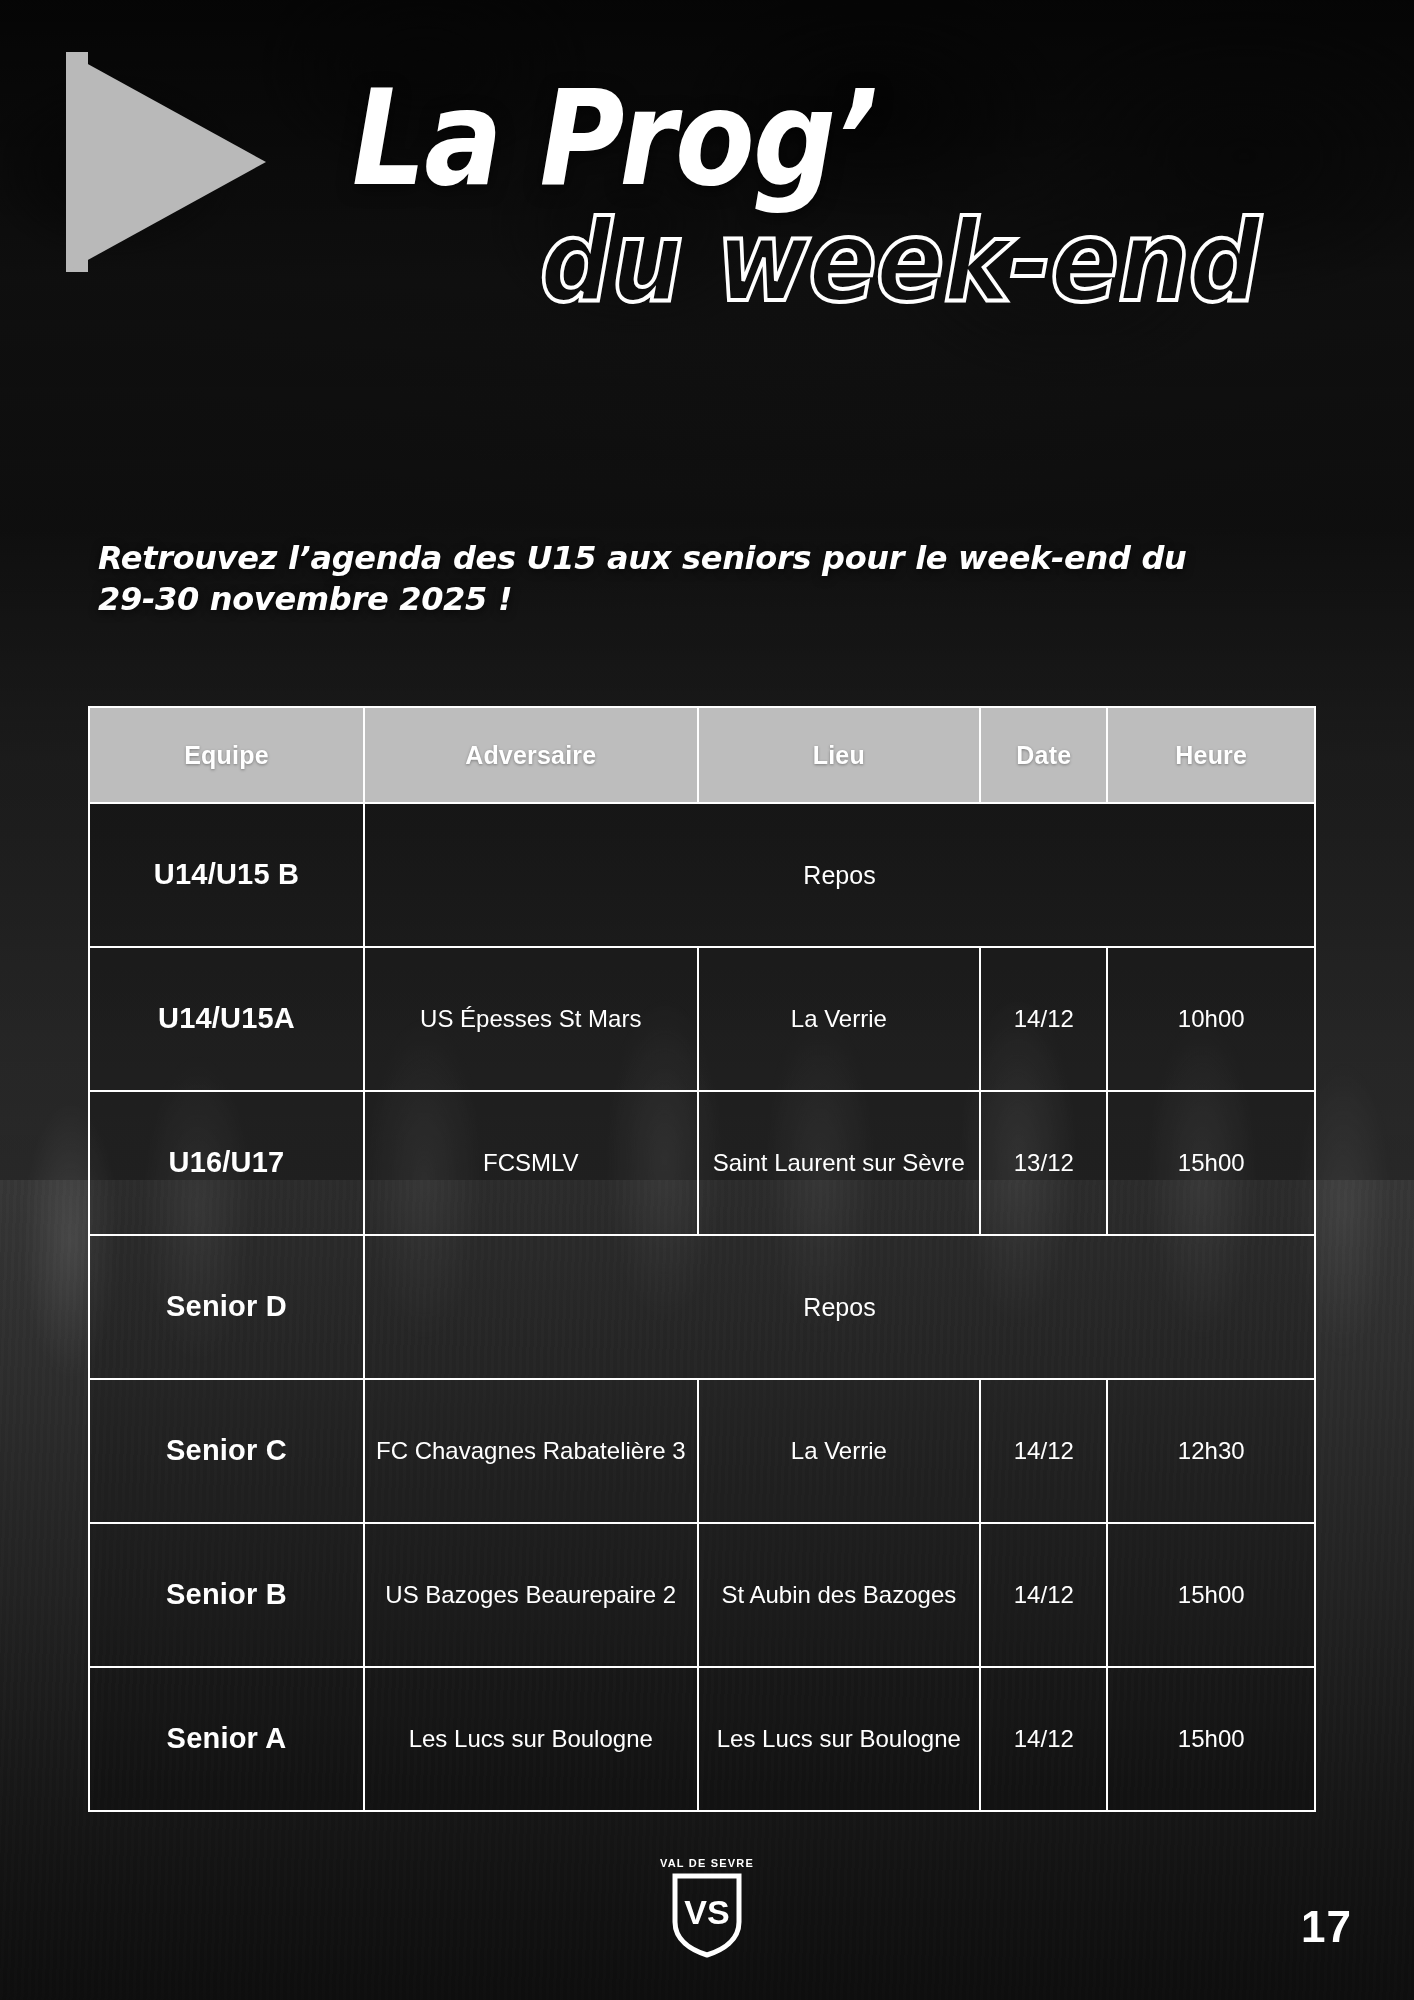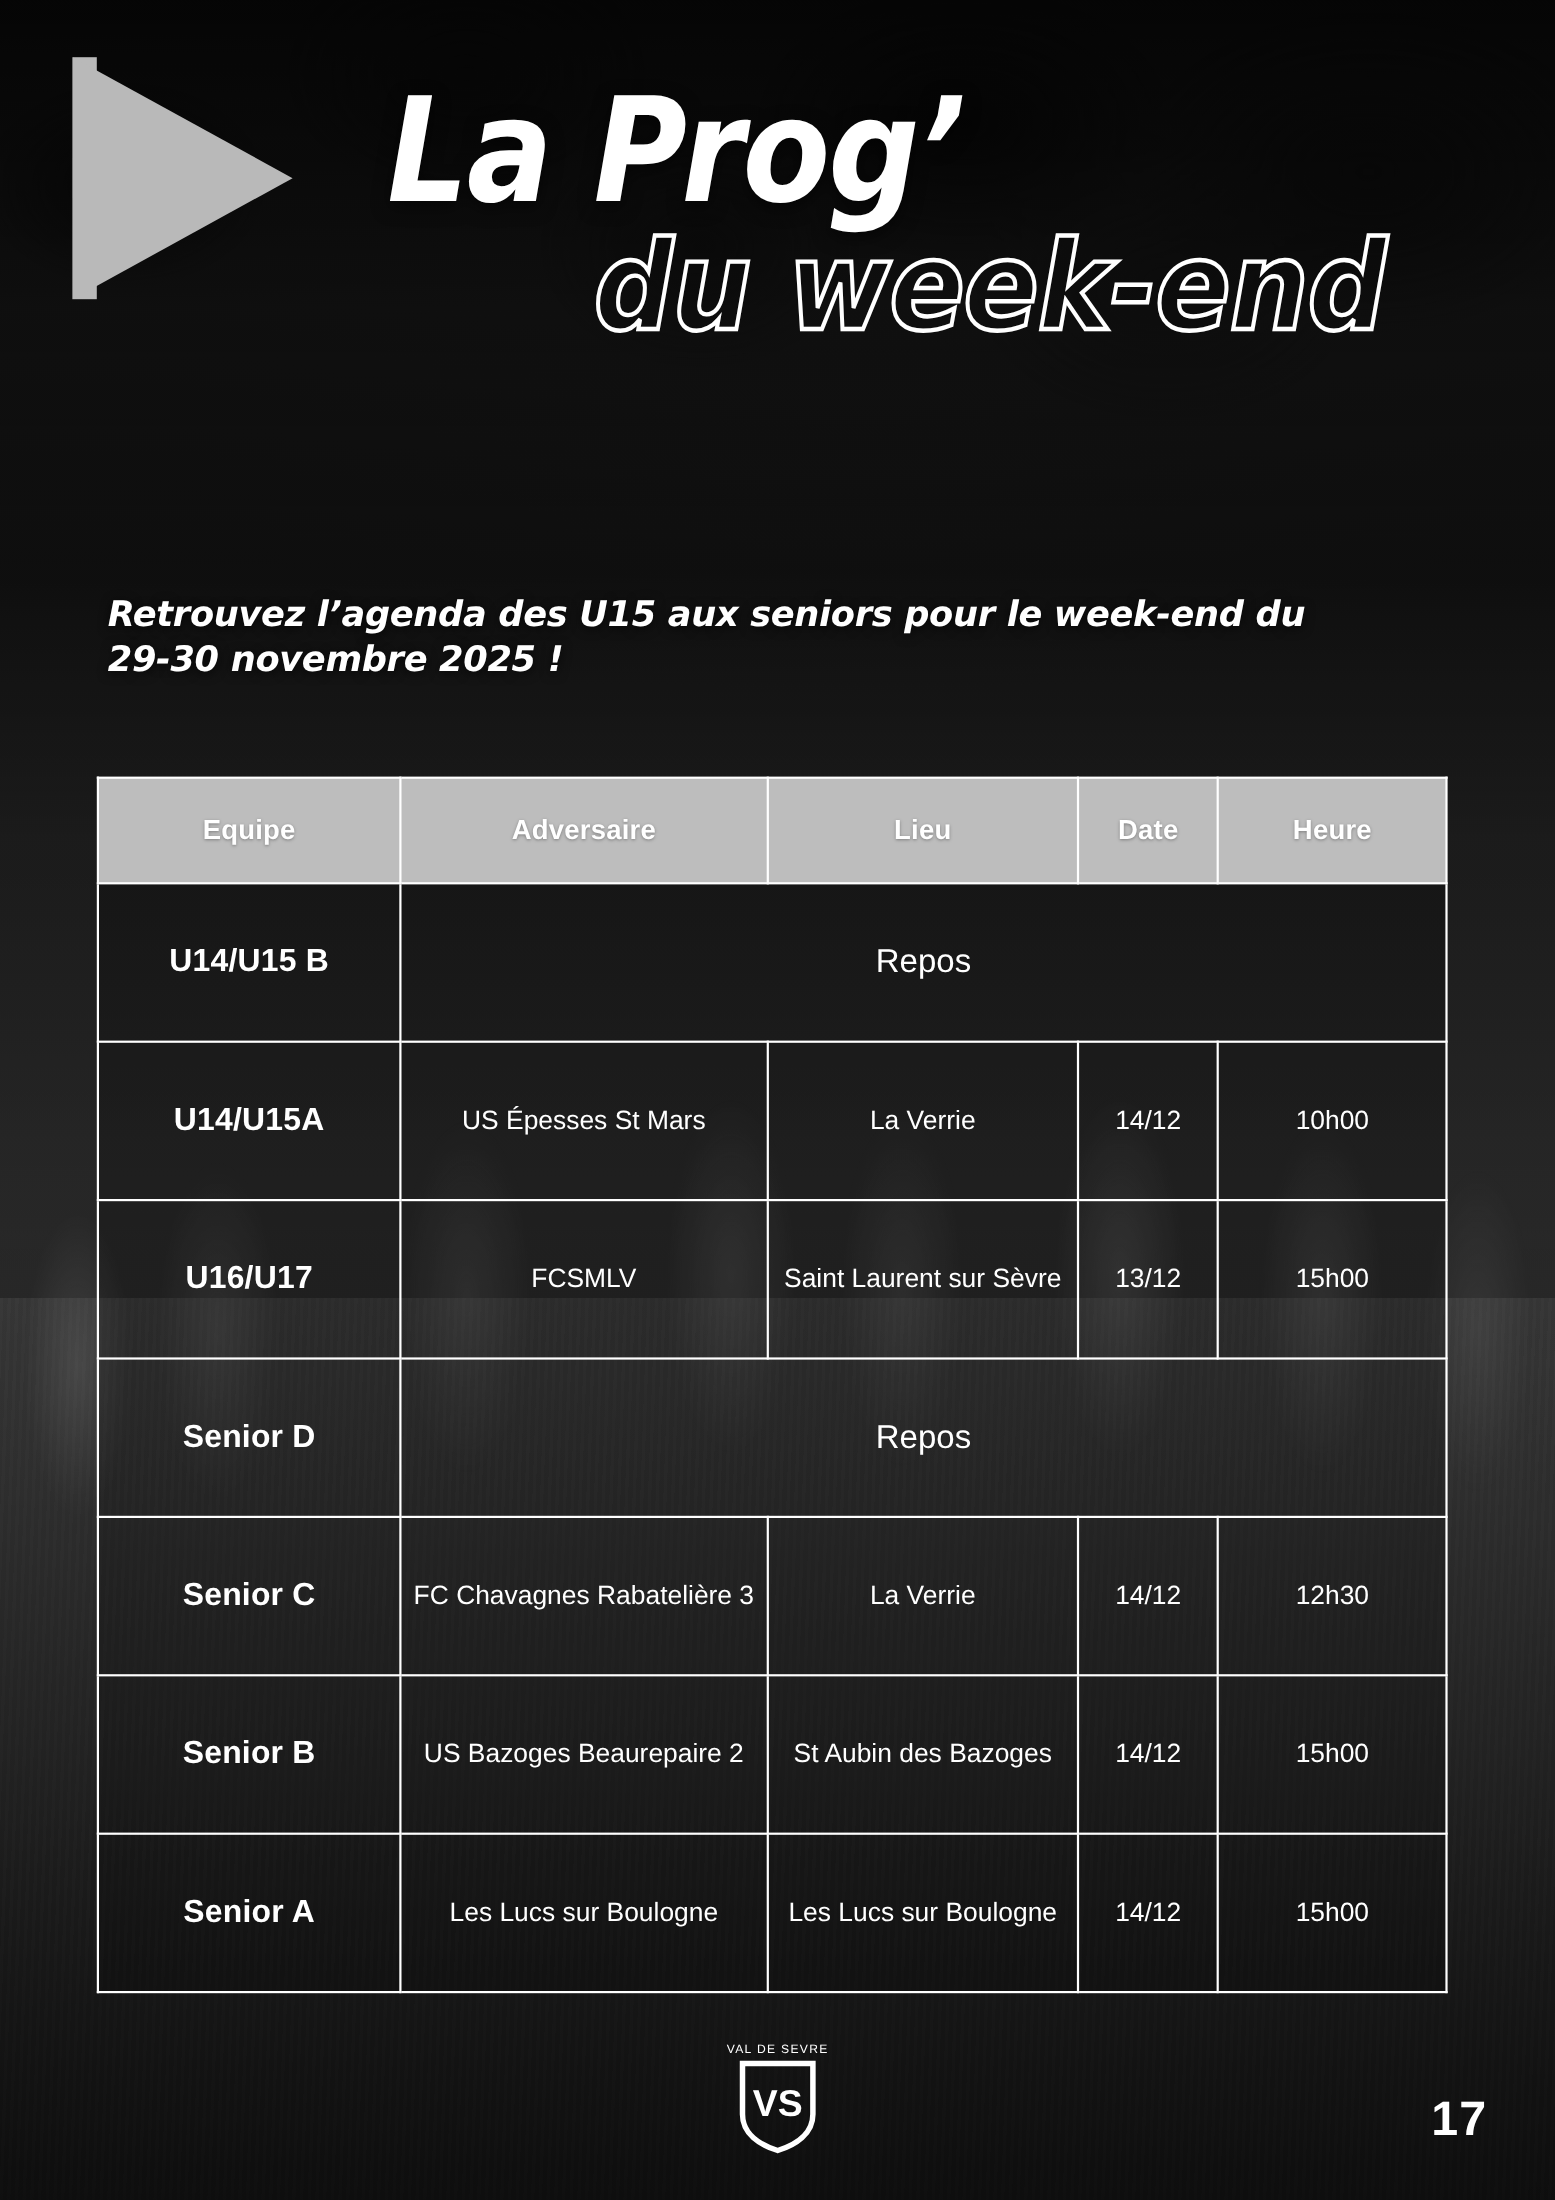--- a/index.html
+++ b/index.html
@@ -187,41 +187,41 @@
     padding: 6px 10px;
     background: rgba(0,0,0,0.18);
   }
   table.prog tbody td.team {
     font-weight: 700;
     font-size: 29px;
     letter-spacing: 0.2px;
   }
   table.prog tbody td.rest {
     font-weight: 400;
-    font-size: 30px;
+    font-size: 25px;
     margin-left: 15px;
   }
   .col-equipe { width: 216px; }
   .col-adversaire { width: 262px; }
   .col-lieu { width: 222px; }
   .col-date { width: 100px; }
   .col-heure { width: 163px; }
 
   
   .footer-logo {
     position: absolute;
     left: 50%;
     transform: translateX(-50%);
     bottom: 42px;
     width: 120px;
     text-align: center;
   }
   .footer-logo .club-name {
     font-size: 11px;
-    font-weight: 400;
+    font-weight: 700;
     letter-spacing: 1.2px;
     color: #fff;
     margin-bottom: 3px;
   }
   .shield {
     width: 72px;
     height: 86px;
     margin: 0 auto;
     position: relative;
   }

